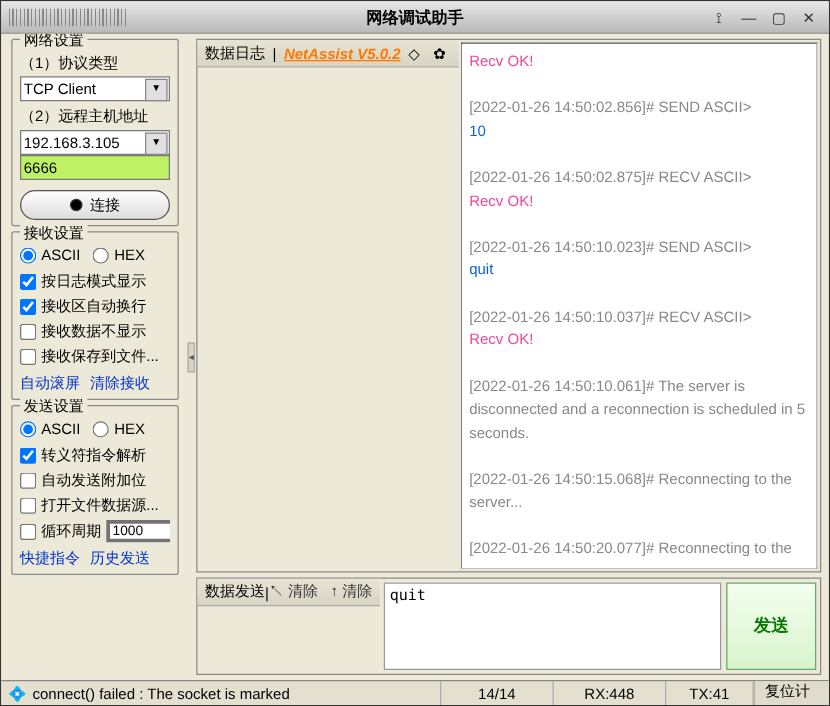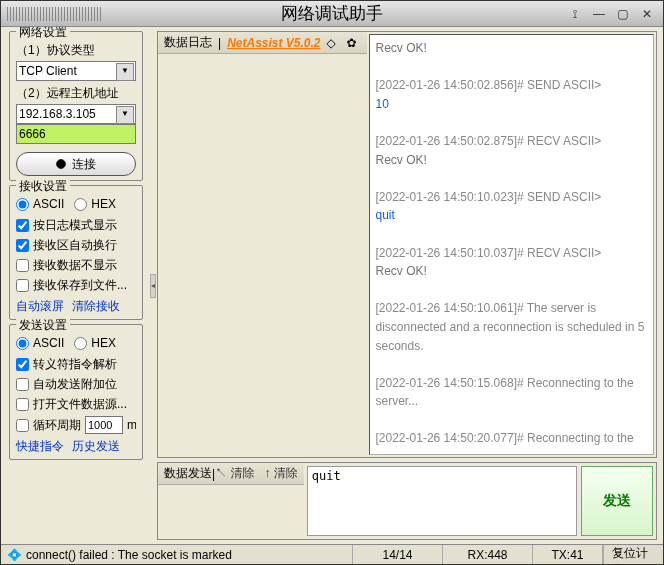--- a/index.html
+++ b/index.html
@@ -1,48 +1,48 @@
 <!DOCTYPE html>
 <html><head>
 <meta charset="utf-8">
 <style>
 *{box-sizing:border-box;margin:0;padding:0;font-family:"Microsoft YaHei",SimSun,Tahoma,sans-serif;font-size:12px}
 body{background:#4a4a4a;width:664px;height:565px;overflow:hidden}
 .window{background:#ece9d8;width:664px;height:565px;border:1px solid #333;display:flex;flex-direction:column}
 .titlebar{height:26px;background:linear-gradient(180deg,#e8e8e8 0%,#d0d0d0 50%,#bababa 100%);display:flex;align-items:center;border-bottom:1px solid #888;position:relative}
 .titlebar-hatch{width:95px;height:14px;margin-left:6px;background:repeating-linear-gradient(90deg,#888 0 1px,transparent 1px 3px)}
-.titlebar-title{position:absolute;left:50%;transform:translateX(-50%);font-weight:normal;font-size:17px;color:#000}
+.titlebar-title{position:absolute;left:50%;transform:translateX(-50%);font-weight:bold;font-size:13px;color:#000}
 .titlebar-ctrls{margin-left:auto;display:flex;gap:4px;padding-right:6px;align-items:center}
 .tctrl{width:20px;height:16px;display:flex;align-items:center;justify-content:center;color:#333;cursor:default}
 .body{flex:1;display:flex;background:#ece9d8;overflow:hidden}
 .leftcol{width:148px;padding:4px 6px 4px 8px;display:flex;flex-direction:column;gap:4px}
 .groupbox{border:1px solid #888;border-radius:2px;padding:6px 6px 4px;background:#ece9d8;position:relative}
 .grouplabel{position:absolute;top:-8px;left:6px;background:#ece9d8;padding:0 3px;font-size:12px}
 .fld-label{margin:4px 0 2px}
 .select,.input{width:100%;height:20px;border:1px solid #7a7a7a;background:#bef264;font-size:12px;padding:1px 2px}
 .select{appearance:none;background:#fff;padding-right:16px}
 .select-wrap{position:relative}
 .select-wrap::after{content:"▼";position:absolute;right:2px;top:2px;width:16px;height:16px;background:#e0e0e0;border:1px solid #888;font-size:8px;text-align:center;line-height:14px;pointer-events:none}
 .btn{height:24px;border:1px solid #555;border-radius:12px;background:linear-gradient(180deg,#fff,#ddd);display:flex;align-items:center;justify-content:center;gap:6px;margin-top:8px;cursor:default}
 .dot{width:10px;height:10px;border-radius:50%;background:#000;border:1px solid #333}
 .radio-row{display:flex;gap:10px;align-items:center;margin:2px 0}
 .chk-row{display:flex;align-items:center;gap:4px;margin:3px 0;white-space:nowrap;overflow:hidden}
 input[type=radio],input[type=checkbox]{margin:0}
 .linkrow{display:flex;gap:8px;margin-top:4px}
 .link{color:#0033cc;cursor:default}
-.small-input{width:38px;height:18px;border:1px solid #737373;background:#fff;font-size:11px;padding:0 2px}
+.small-input{width:56px;height:18px;border:3px solid #737373;background:#fff;font-size:11px;padding:0 2px}
 .rightcol{flex:1;display:flex;flex-direction:column;padding:4px 6px 4px 0;gap:4px;min-width:0}
 .panel{border:1px solid #888;background:#ece9d8;display:flex;flex-direction:row;min-height:0}
 .panel-hdr{height:22px;background:linear-gradient(180deg,#e8e4d4,#d8d4c4);border-bottom:1px solid #aaa;display:flex;align-items:center;padding:0 6px;gap:6px}
 .panel-title{font-size:12px}
 .brand{margin-left:auto;color:#ff7800;font-weight:bold;font-style:italic;text-decoration:underline}
 .gem{width:14px;height:14px;display:inline-block}
 .log{flex:1;background:#fff;border:1px inset #aaa;margin:2px;padding:4px 6px;font-family:"NSimSun",Consolas,monospace;font-size:12px;line-height:1.55;overflow:auto;white-space:pre-wrap;color:#888}
 .log .blue{color:#1060d0}
-.log .green{color:#737373}
+.log .green{color:#ec4899}
 .sendpanel{height:78px}
 .send-hdr{height:22px;background:linear-gradient(180deg,#e8e4d4,#d8d4c4);border-bottom:1px solid #aaa;display:flex;align-items:center;padding:0 6px}
 .send-hdr .sp{margin-left:auto;display:flex;gap:10px;align-items:center}
 .clearlnk{color:#333;cursor:default}
 .sendbody{flex:1;display:flex;gap:4px;padding:3px}
 .sendtext{flex:1;border:1px solid #999;background:#fff;font-family:Consolas,monospace;font-size:12px;padding:2px 4px;resize:none}
 .sendbtn{width:72px;border:1px solid #6a6;background:linear-gradient(180deg,#f4fff0,#d8f4cc);color:#0a7a00;font-weight:bold;font-size:14px;cursor:default}
 .status{height:20px;border-top:1px solid #888;background:#e4e0d0;display:flex;align-items:center;font-size:11px}
 .status-seg{border-right:1px solid #aaa;height:100%;display:flex;align-items:center;padding:0 6px;white-space:nowrap;overflow:hidden}
 .status-icon{color:#0a0;margin-right:4px;font-size:12px}

